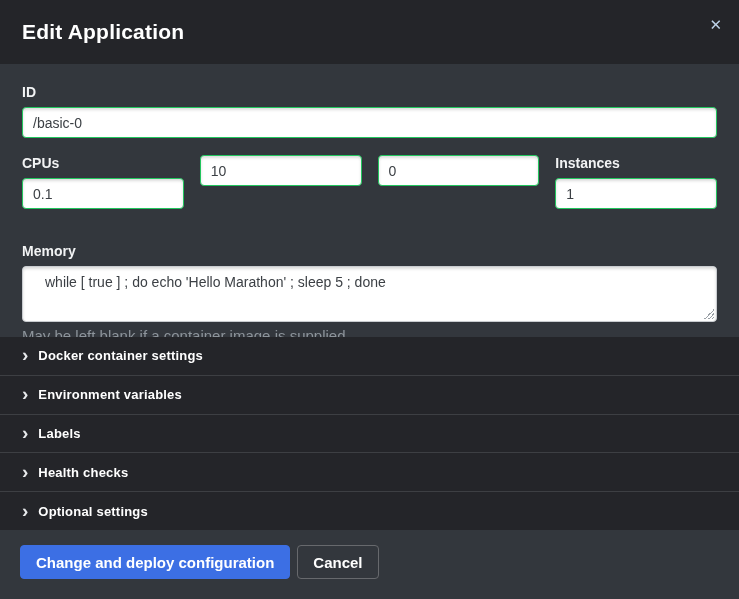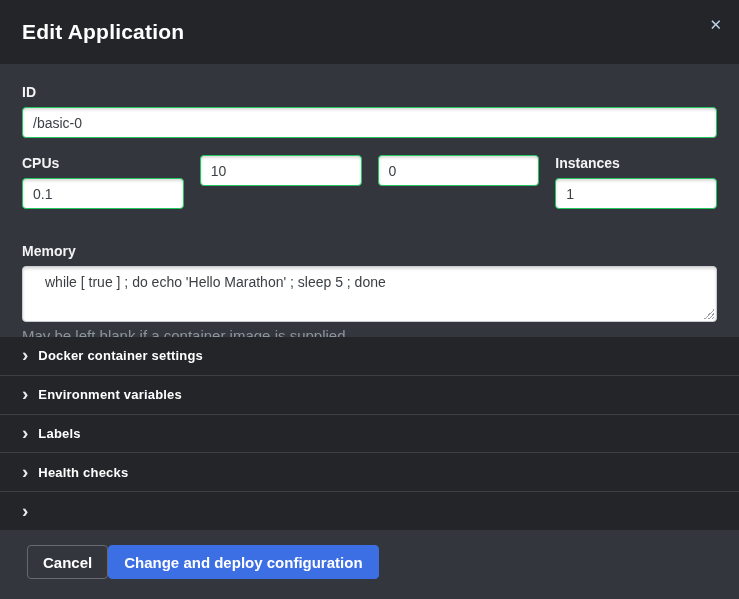--- a/index.html
+++ b/index.html
@@ -196,21 +196,22 @@
     <div class="section-row">
       <span class="chevron">›</span>
       <span class="section-label">Labels</span>
     </div>
     <div class="section-row">
       <span class="chevron">›</span>
       <span class="section-label">Health checks</span>
     </div>
     <div class="section-row">
       <span class="chevron">›</span>
+      <span class="section-label">Optional settings</span>
     </div>
   </div>
 
   <footer class="modal-footer">
+    <button class="btn btn-primary">Change and deploy configuration</button>
     <button class="btn btn-cancel">Cancel</button>
-    <button class="btn btn-primary">Change and deploy configuration</button>
   </footer>
 
 </div>
 
 </body></html>

